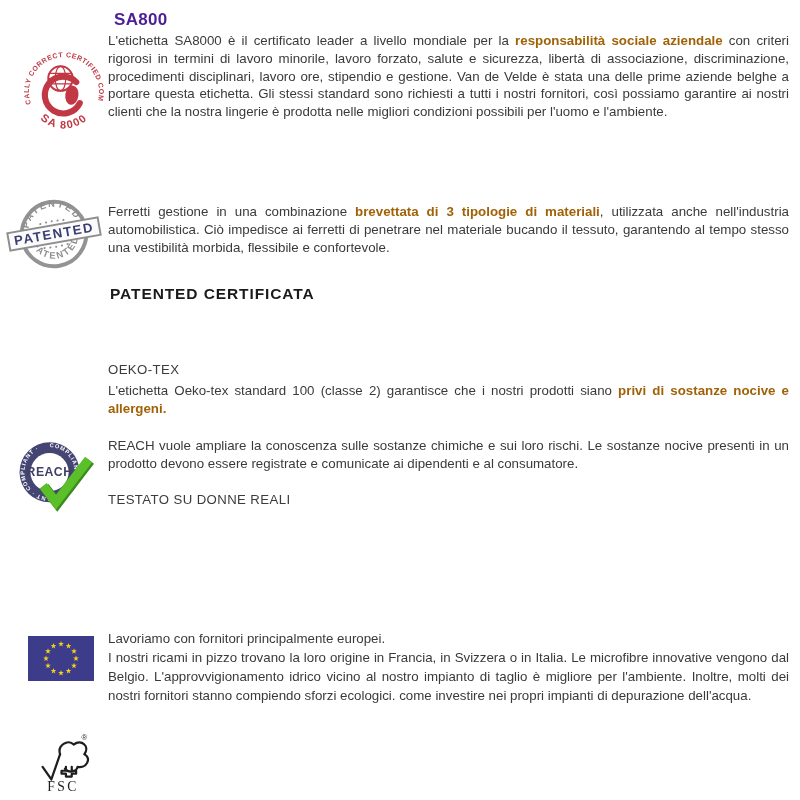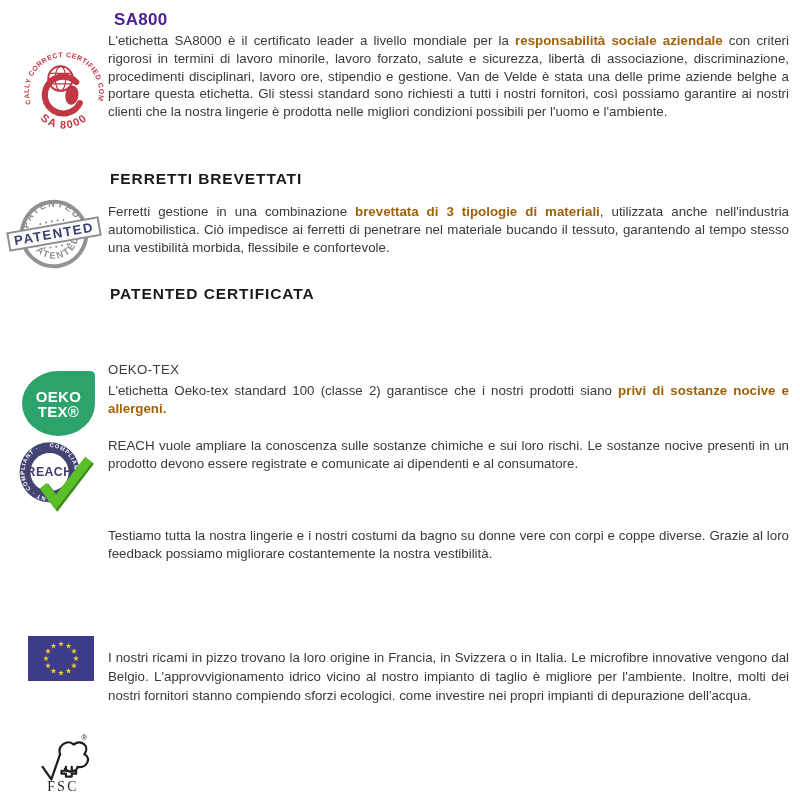--- a/index.html
+++ b/index.html
@@ -53,21 +53,20 @@
     <path d="M64,40 A21,21 0 1 0 68,64" stroke="#c13743" stroke-width="7" stroke-linecap="round" fill="none"></path>
     <ellipse cx="59" cy="55" rx="7.5" ry="11" fill="#c13743" transform="rotate(8 59 55)"></ellipse>
   </svg>
 
   <div class="abs h1" style="left:114px;top:10px;">SA800</div>
 
   <p class="abs body" style="left:108px;top:32px;margin:0;">
     <span>L'etichetta SA8000 è il certificato leader a livello mondiale per la </span><b>responsabilità sociale aziendale</b><span> con criteri rigorosi in termini di lavoro minorile, lavoro forzato, salute e sicurezza, libertà di associazione, discriminazione, procedimenti disciplinari, lavoro ore, stipendio e gestione. Van de Velde è stata una delle prime aziende belghe a portare questa etichetta.  Gli stessi standard sono richiesti a tutti i nostri fornitori, così possiamo garantire ai nostri clienti che la nostra lingerie è prodotta nelle migliori condizioni possibili per l'uomo e l'ambiente.</span>
   </p>
 
-  <div class="abs h2" style="left:110px;top:170px;">FERRETTI BREVETTATI</div>
 
   <svg class="abs" style="left:5px;top:194px;" width="98" height="80" viewBox="0 0 100 82" aria-hidden="true">
     <g transform="rotate(-10 50 41)">
       <circle cx="50" cy="41" r="33" stroke="#939393" stroke-width="4" fill="none"></circle>
       <defs>
         <path id="patTop" d="M 26,49 A 26,26 0 1 1 74,49" fill="none"></path>
         <path id="patBottom" d="M 27,51 A 25,25 0 0 0 73,51" fill="none"></path>
       </defs>
       <text class="pat-arc"><textPath href="#patTop" startOffset="50%" text-anchor="middle">PATENTED</textPath></text>
       <text class="pat-arc"><textPath href="#patBottom" startOffset="50%" text-anchor="middle">PATENTED</textPath></text>
@@ -90,24 +89,20 @@
 
   <p class="abs body" style="left:108px;top:203px;margin:0;">
     <span>Ferretti gestione in una combinazione </span><b>brevettata di 3 tipologie di materiali</b><span>, utilizzata anche nell'industria automobilistica. Ciò impedisce ai ferretti di penetrare nel materiale bucando il tessuto, garantendo al tempo stesso una vestibilità morbida, flessibile e confortevole.</span>
   </p>
 
   <div class="abs h2" style="left:110px;top:285px;">PATENTED CERTIFICATA</div>
 
 
   <div class="abs sub" style="left:108px;top:362px;">OEKO-TEX</div>
 
-  <div class="abs oeko" style="left:22px;top:371px;">
-    <span>OEKO</span>
-    <span>TEX®</span>
-  </div>
 
   <p class="abs body" style="left:108px;top:382px;margin:0;">
     <span>L'etichetta Oeko-tex standard 100 (classe 2) garantisce che i nostri prodotti siano </span><b>privi di sostanze nocive e allergeni.</b>
   </p>
 
   <svg class="abs" style="left:9px;top:434px;" width="92" height="80" viewBox="0 0 100 88" aria-hidden="true">
     <circle cx="44" cy="42" r="33" fill="#454573"></circle>
     <defs>
       <path id="reachRing" d="M 44,14.5 a 27.5,27.5 0 1 1 -0.05,0 z" fill="none"></path>
     </defs>
@@ -115,42 +110,43 @@
     <circle cx="44" cy="42" r="21" fill="#ffffff"></circle>
     <text class="reach-center" x="44" y="46.5" text-anchor="middle">REACH</text>
     <g fill="none">
       <polyline points="38.5,58.5 52.5,76.5 88.5,29.5" stroke="#3c8c1d" stroke-width="11"></polyline>
       <polyline points="37,57 51,75 87,28" stroke="#5abf28" stroke-width="10"></polyline>
     </g>
   </svg>
 
   <p class="abs body" style="left:108px;top:437px;margin:0;">REACH vuole ampliare la conoscenza sulle sostanze chimiche e sui loro rischi. Le sostanze nocive presenti in un prodotto devono essere registrate e comunicate ai dipendenti e al consumatore.</p>
 
+  <div class="abs sub" style="left:108px;top:492px;">TESTATO SU DONNE REALI</div>
 
-  <p class="abs body" style="left:108px;top:527px;margin:0;">Testiamo tutta la nostra lingerie e i nostri costumi da bagno su donne vere con corpi e coppe diverse. Grazie al loro feedback possiamo migliorare costantemente la nostra vestibilità.</p>
 
   <svg class="abs" style="left:28px;top:636px;" width="66" height="45" viewBox="0 0 66 45" aria-hidden="true">
     <defs>
       <path id="eustar" d="M0,-3 L0.71,-0.97 L2.85,-0.93 L1.14,0.37 L1.76,2.43 L0,1.2 L-1.76,2.43 L-1.14,0.37 L-2.85,-0.93 L-0.71,-0.97 Z" fill="#f5cf1f"></path>
     </defs>
     <rect x="0" y="0" width="66" height="45" fill="#3c3c8a"></rect>
     <use href="#eustar" transform="translate(33,8)"></use>
     <use href="#eustar" transform="translate(40.5,10)"></use>
     <use href="#eustar" transform="translate(46,15.3)"></use>
     <use href="#eustar" transform="translate(48,22.5)"></use>
     <use href="#eustar" transform="translate(46,29.7)"></use>
     <use href="#eustar" transform="translate(40.5,35)"></use>
     <use href="#eustar" transform="translate(33,37)"></use>
     <use href="#eustar" transform="translate(25.5,35)"></use>
     <use href="#eustar" transform="translate(20,29.7)"></use>
     <use href="#eustar" transform="translate(18,22.5)"></use>
     <use href="#eustar" transform="translate(20,15.3)"></use>
     <use href="#eustar" transform="translate(25.5,10)"></use>
   </svg>
 
+  <p class="abs body lh19 noj" style="left:108px;top:630px;margin:0;">Lavoriamo con fornitori principalmente europei.</p>
 
   <p class="abs body lh19" style="left:108px;top:649px;margin:0;">I nostri ricami in pizzo trovano la loro origine in Francia, in Svizzera o in Italia. Le microfibre innovative vengono dal Belgio. L'approvvigionamento idrico vicino al nostro impianto di taglio è migliore per l'ambiente. Inoltre, molti dei nostri fornitori stanno compiendo sforzi ecologici. come investire nei propri impianti di depurazione dell'acqua.</p>
 
   <svg class="abs" style="left:34px;top:728px;" width="58" height="68" viewBox="0 0 58 70" aria-hidden="true">
     <text class="fsc-reg" x="48" y="12">®</text>
     <g stroke="#1e1e1e" stroke-width="2.3" fill="none" stroke-linecap="round" stroke-linejoin="round">
       <path d="M8,40 L17,53 L26,27"></path>
       <path d="M26,27 C23,18 34,11 40,17 C48,11 57,19 51,27 C59,31 53,42 44,40 C43,45 35,47 31,42"></path>
       <path d="M32,40 V44 H27.5 V47 H32 V50 H38 V47 H42.5 V44 H38 V40"></path>
     </g>

